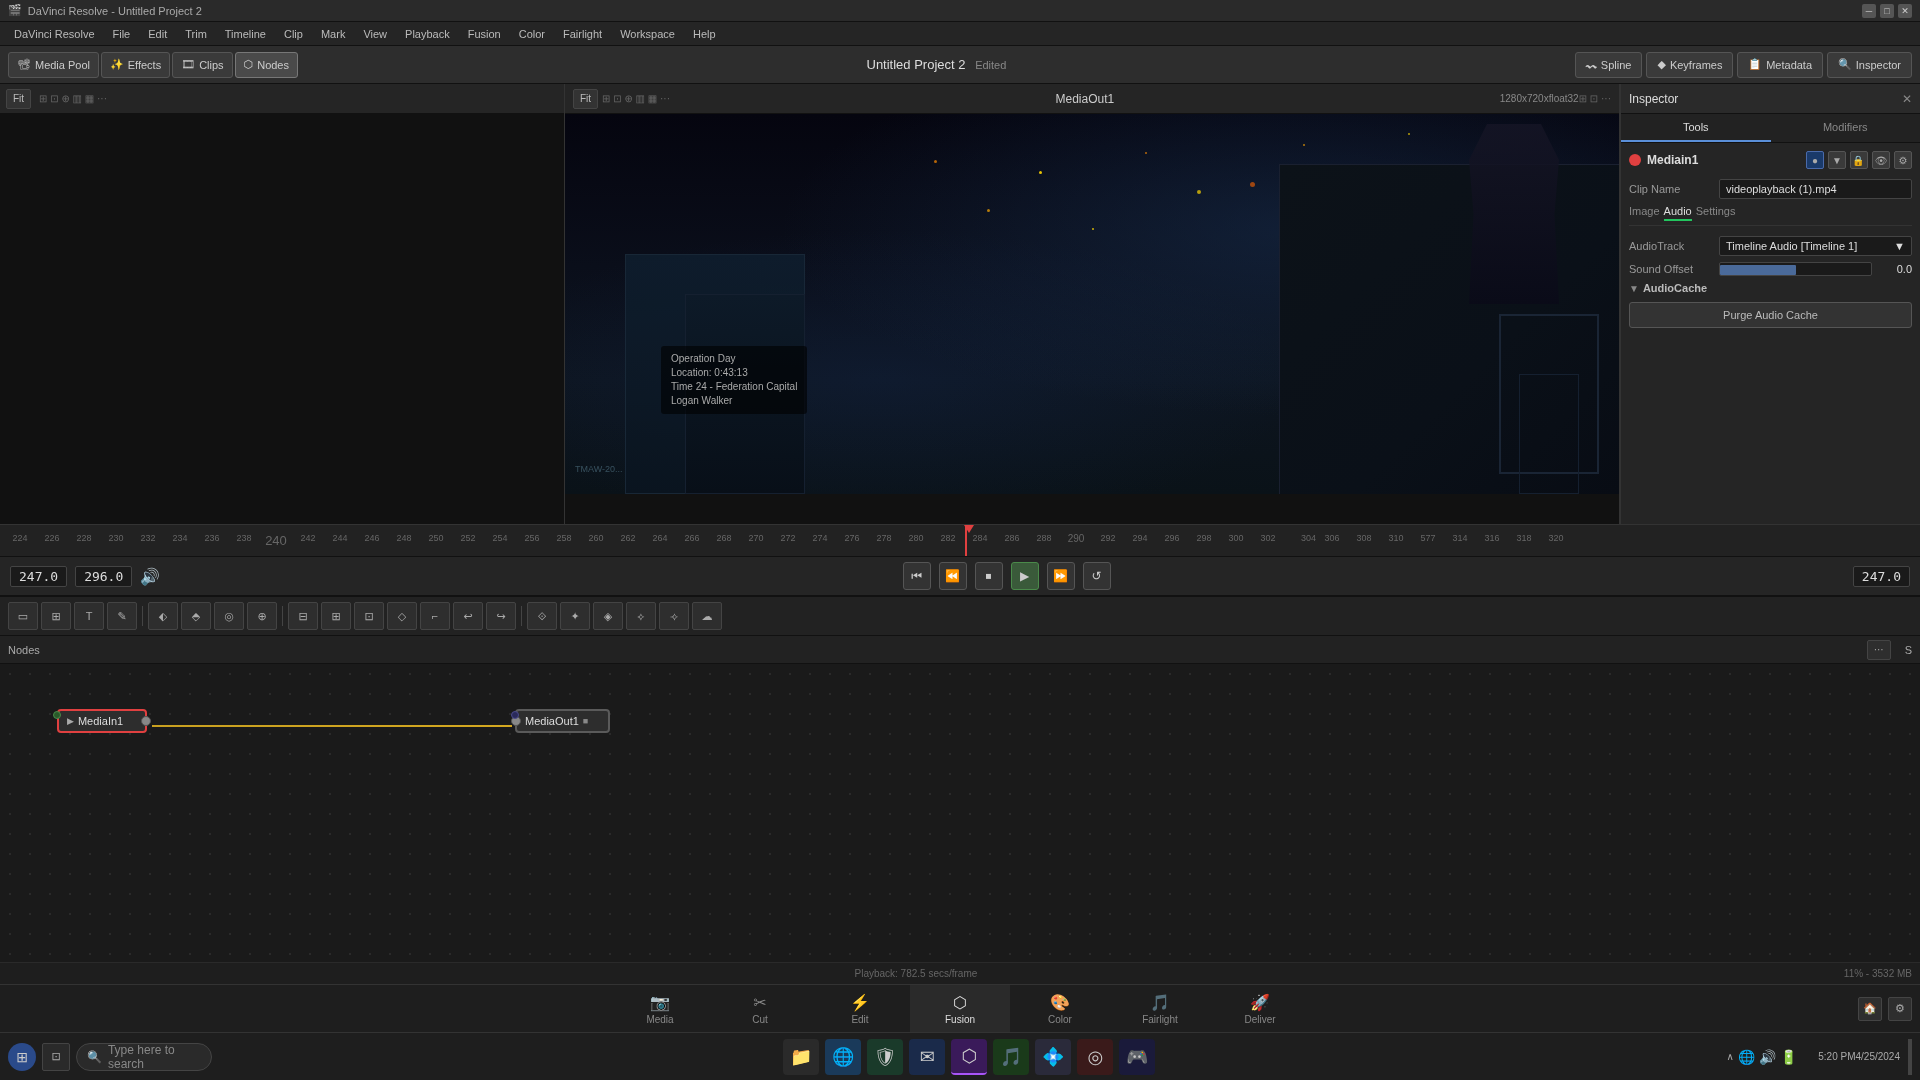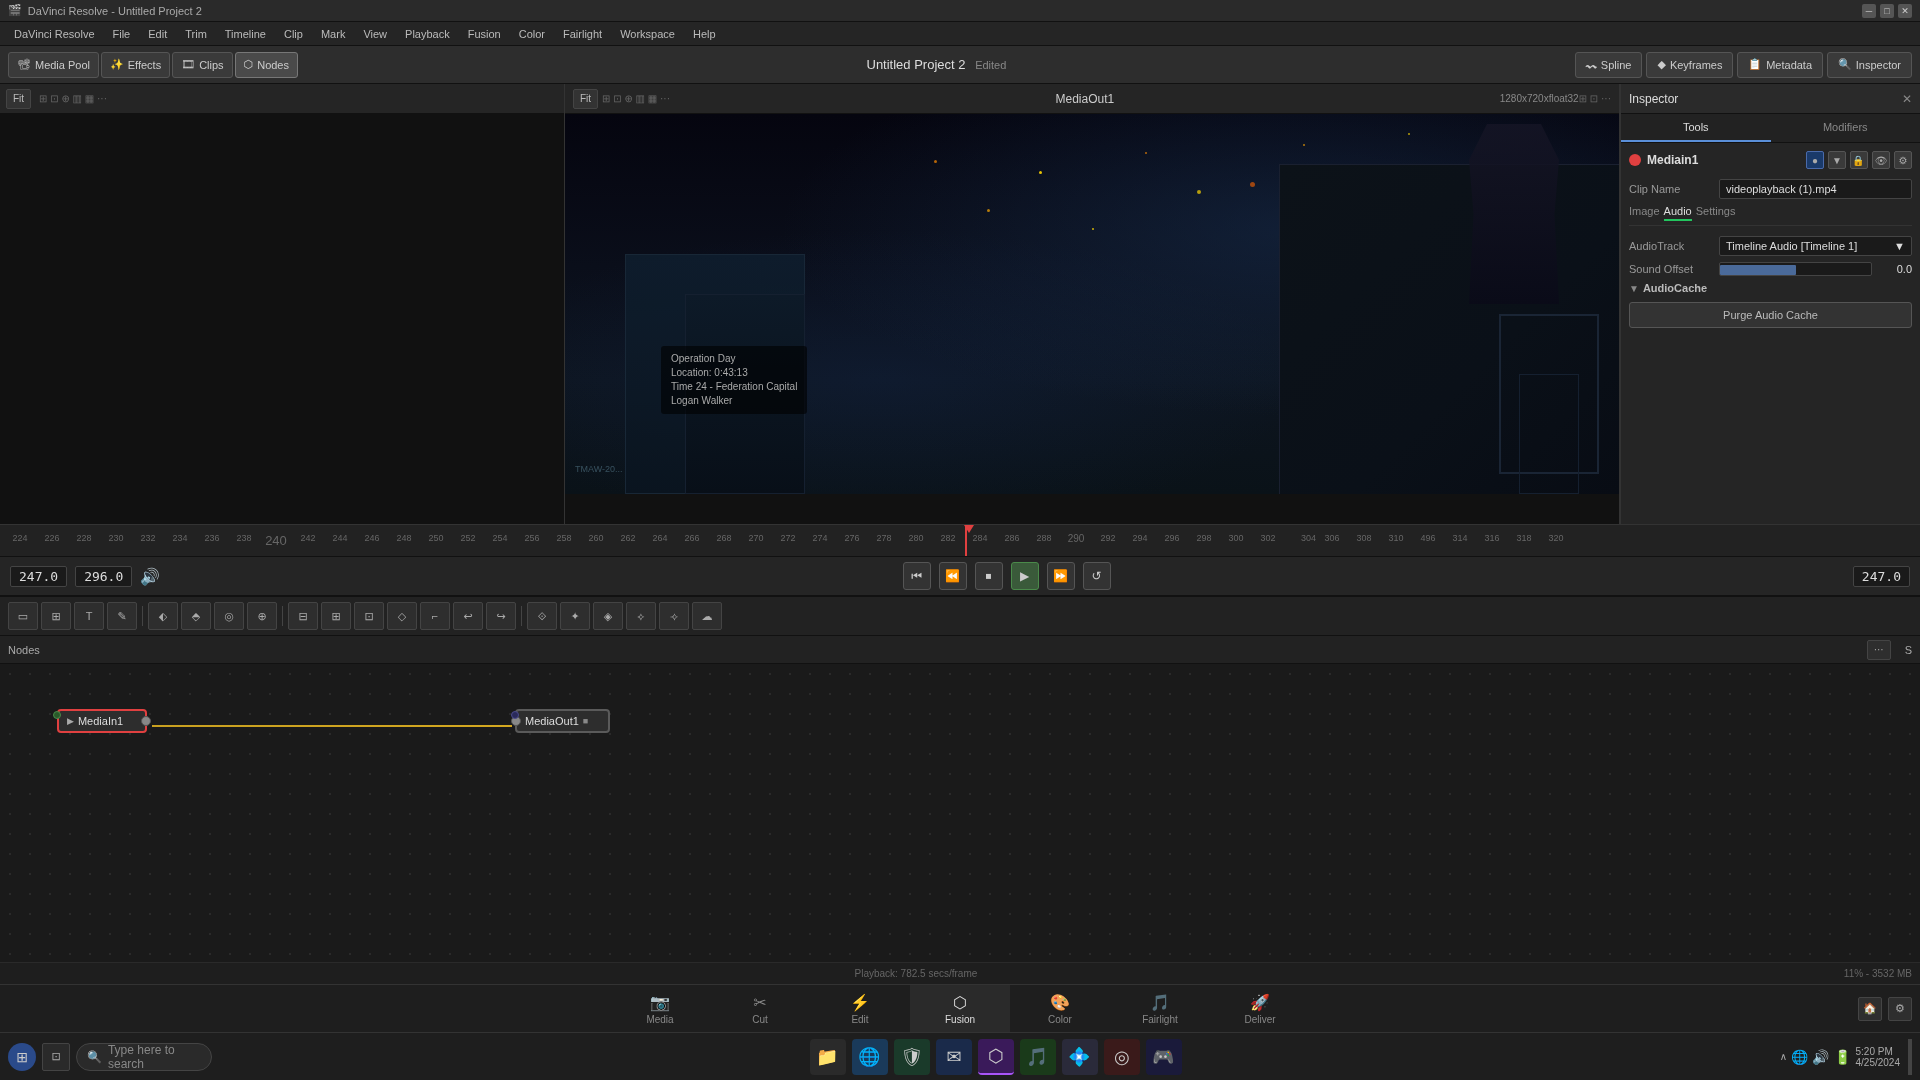--- a/index.html
+++ b/index.html
@@ -957,21 +957,21 @@
           <span style="font-size: 9px; color: rgb(102, 102, 102); min-width: 32px; text-align: center; display: inline-block;">292</span>
           <span style="font-size: 9px; color: rgb(102, 102, 102); min-width: 32px; text-align: center; display: inline-block;">294</span>
           <span style="font-size: 9px; color: rgb(102, 102, 102); min-width: 32px; text-align: center; display: inline-block;">296</span>
           <span style="font-size: 9px; color: rgb(102, 102, 102); min-width: 32px; text-align: center; display: inline-block;">298</span>
           <span style="font-size: 9px; color: rgb(102, 102, 102); min-width: 32px; text-align: center; display: inline-block;">300</span>
           <span style="font-size: 9px; color: rgb(102, 102, 102); min-width: 32px; text-align: center; display: inline-block;">302</span>
           <span style="font-size: 9px; color: rgb(102, 102, 102); min-width: 32px; text-align: right; display: inline-block;">304</span>
           <span style="font-size: 9px; color: rgb(102, 102, 102); min-width: 32px; text-align: center; display: inline-block;">306</span>
           <span style="font-size: 9px; color: rgb(102, 102, 102); min-width: 32px; text-align: center; display: inline-block;">308</span>
           <span style="font-size: 9px; color: rgb(102, 102, 102); min-width: 32px; text-align: center; display: inline-block;">310</span>
-          <span style="font-size: 9px; color: rgb(102, 102, 102); min-width: 32px; text-align: center; display: inline-block;">496</span>
+          <span style="font-size: 9px; color: rgb(102, 102, 102); min-width: 32px; text-align: center; display: inline-block;">577</span>
           <span style="font-size: 9px; color: rgb(102, 102, 102); min-width: 32px; text-align: center; display: inline-block;">314</span>
           <span style="font-size: 9px; color: rgb(102, 102, 102); min-width: 32px; text-align: center; display: inline-block;">316</span>
           <span style="font-size: 9px; color: rgb(102, 102, 102); min-width: 32px; text-align: center; display: inline-block;">318</span>
           <span style="font-size: 9px; color: rgb(102, 102, 102); min-width: 32px; text-align: center; display: inline-block;">320</span>
         </div>
     </div>
 
     <div style="position:absolute;top:0;left:calc(50% + 5px);width:2px;height:100%;background:#e04040;"></div>
     <div style="position:absolute;top:0;left:calc(50% + 4px);width:0;height:0;border-left:5px solid transparent;border-right:5px solid transparent;border-top:8px solid #e04040;"></div>
   </div>
@@ -1111,19 +1111,19 @@
     <div class="taskbar-app" style="background:#1a3a1a;">🎵</div>
     <div class="taskbar-app" style="background:#2a2a3a;">💠</div>
     <div class="taskbar-app" style="background:#3a1a1a;">◎</div>
     <div class="taskbar-app" style="background:#1a1a3a;">🎮</div>
   </div>
   <div class="taskbar-right">
     <span style="font-size:10px;color:#aaa;">∧</span>
     <span style="font-size:14px;color:#aaa;">🌐</span>
     <span style="font-size:14px;color:#aaa;">🔊</span>
     <span style="font-size:14px;color:#aaa;">🔋</span>
-    <div style="display:flex;flex-direction:column;align-items:flex-start;cursor:pointer;">
+    <div style="display:flex;align-items:flex-end;cursor:pointer;margin-left:16px;">
       <span class="sys-tray-item">5:20 PM</span>
       <span class="sys-tray-item">4/25/2024</span>
     </div>
     <span style="width:4px;height:36px;background:#444;margin-left:4px;cursor:pointer;"></span>
   </div>
 </div>
 
 </body></html>

